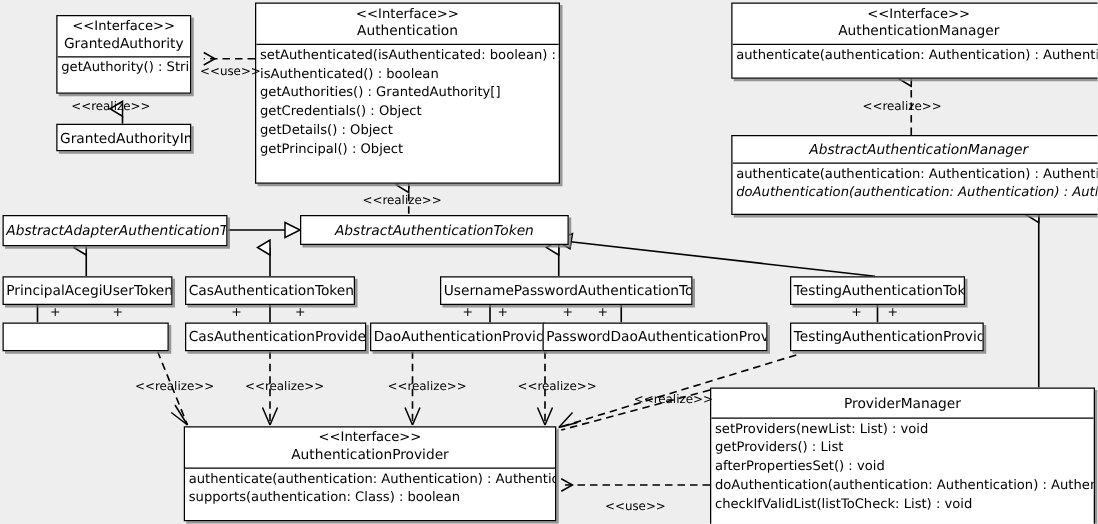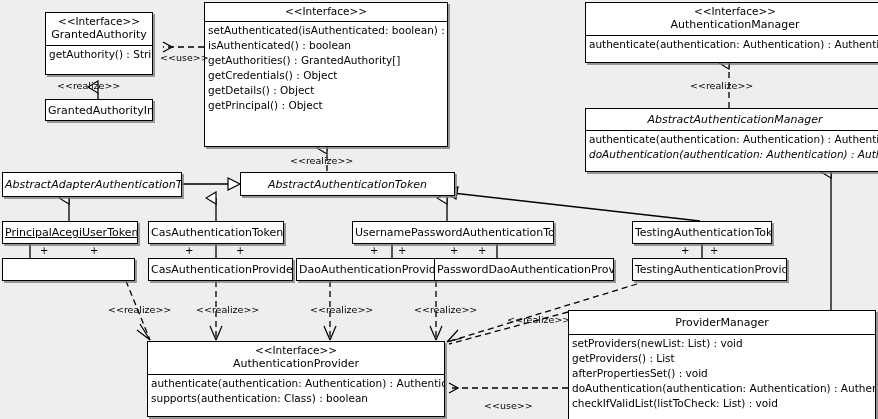--- a/index.html
+++ b/index.html
@@ -201,20 +201,21 @@
 
   <div class="uml-class" style="left:45px;top:99px;width:108px;height:22px;">
     <div class="sect hdr" style="padding:2px;">
       <span class="cname compact">GrantedAuthorityImpl</span>
     </div>
   </div>
 
   <div class="uml-class" style="left:204px;top:2px;width:244px;height:145px;">
     <div class="sect hdr">
       <span class="stereo">&lt;&lt;Interface&gt;&gt;</span>
+      <span class="cname">Authentication</span>
     </div>
     <div class="sect ops">
       <div class="op">setAuthenticated(isAuthenticated: boolean) : void</div>
       <div class="op">isAuthenticated() : boolean</div>
       <div class="op">getAuthorities() : GrantedAuthority[]</div>
       <div class="op">getCredentials() : Object</div>
       <div class="op">getDetails() : Object</div>
       <div class="op">getPrincipal() : Object</div>
     </div>
   </div>
@@ -244,21 +245,21 @@
       <span class="cname abstract compact">AbstractAdapterAuthenticationToken</span>
     </div>
   </div>
 
   <div class="uml-class" style="left:240px;top:172px;width:215px;height:24px;">
     <div class="sect hdr" style="padding:3px 2px;">
       <span class="cname abstract compact">AbstractAuthenticationToken</span>
     </div>
   </div>
 
-  <div class="uml-class" style="left:2px;top:221px;width:136px;height:23px;text-decoration:underline;">
+  <div class="uml-class" style="left:2px;top:221px;width:136px;height:23px;">
     <div class="sect hdr" style="padding:2px;">
       <span class="cname compact">PrincipalAcegiUserToken</span>
     </div>
   </div>
 
   <div class="uml-class" style="left:148px;top:221px;width:136px;height:23px;">
     <div class="sect hdr" style="padding:2px;">
       <span class="cname compact">CasAuthenticationToken</span>
     </div>
   </div>

